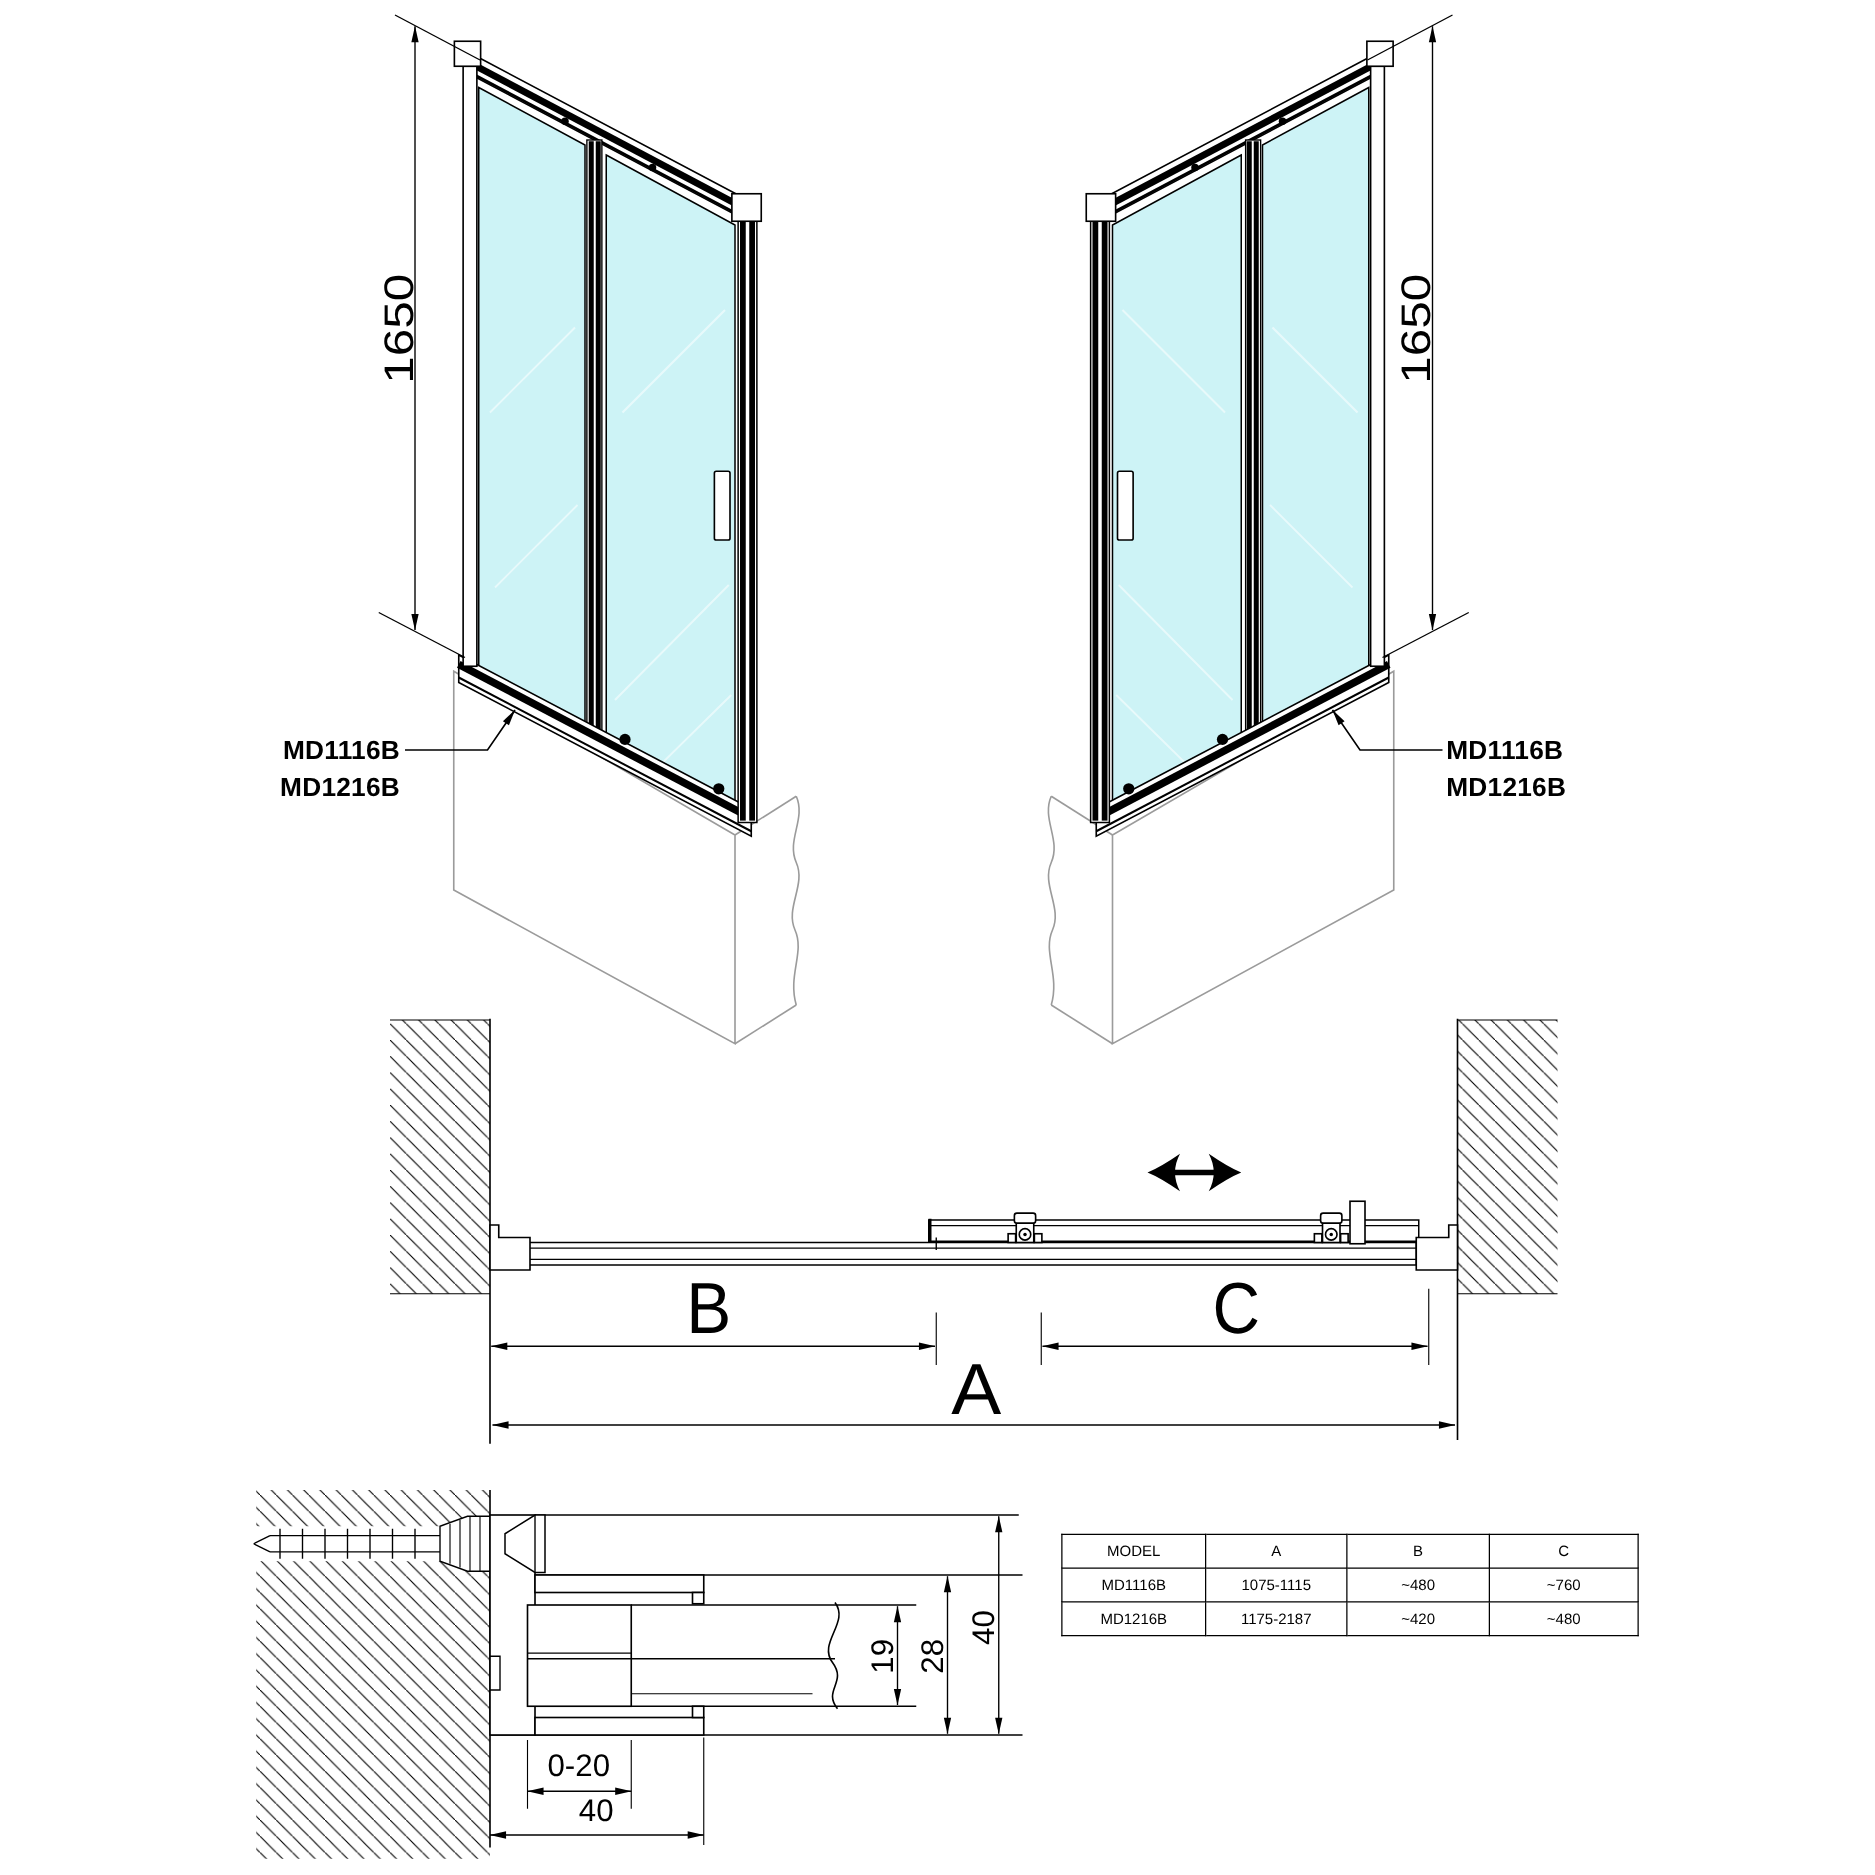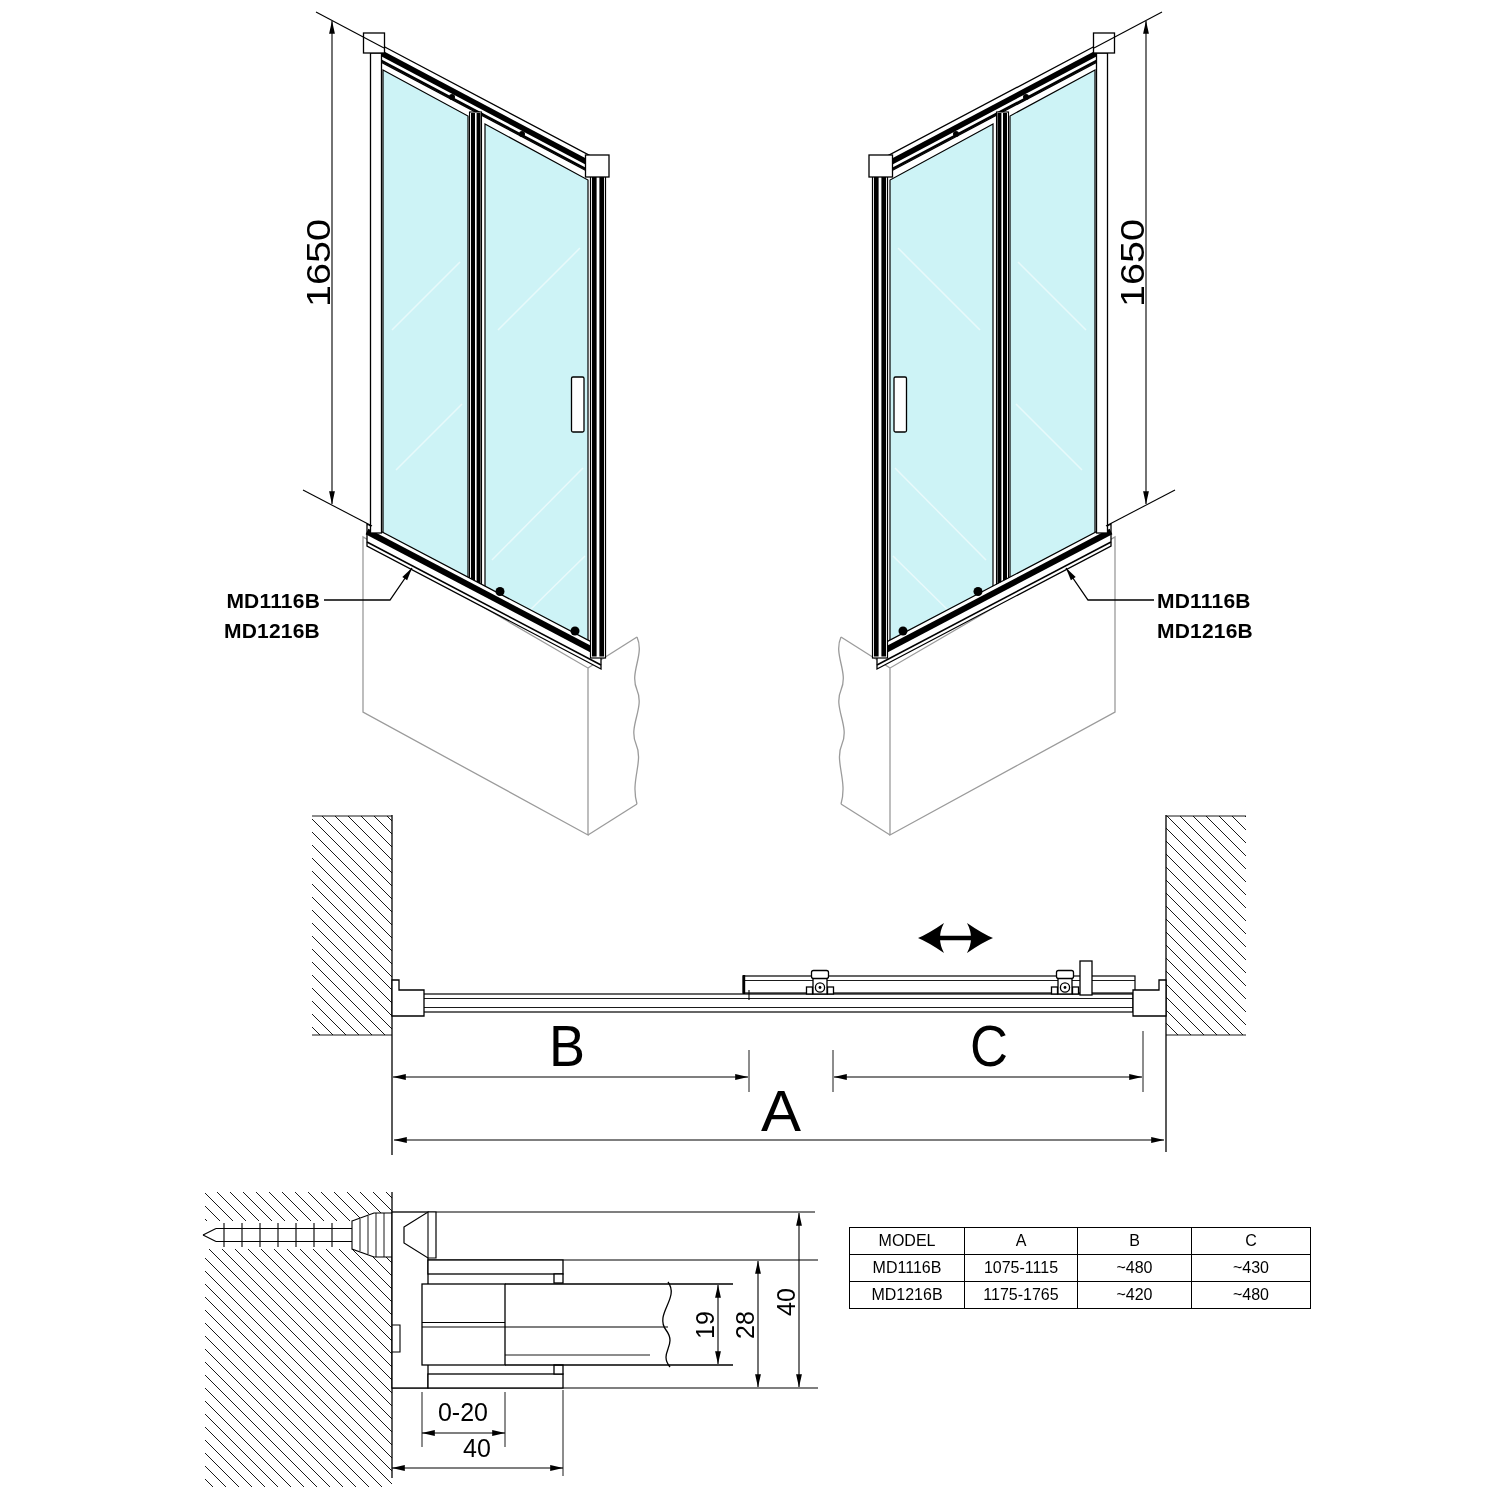--- a/index.html
+++ b/index.html
@@ -9,21 +9,21 @@
   .ln{stroke:#000;fill:none;}
   .w08{stroke-width:0.9;} .w1{stroke-width:1.1;} .w12{stroke-width:1.3;}
   .white{fill:#fff;stroke:#000;stroke-width:1.3;}
   .blk{fill:#000;stroke:none;}
   .glass{fill:var(--glass,#cdf3f6);stroke:#000;stroke-width:1.2;}
   .streak{stroke:#fff;stroke-width:1.5;opacity:0.55;fill:none;}
   .gray{stroke:var(--tub,#9b9b9b);fill:none;stroke-width:1.3;}
   .cadtxt{font-family:"Liberation Sans",sans-serif;fill:#000;}
   .model-label{position:absolute;font-size:21px;line-height:30px;font-weight:600;letter-spacing:0.2px;}
   .spec-table{position:absolute;left:849px;top:1227px;width:461px;height:80px;
-              border-collapse:collapse;table-layout:fixed;font-size:16px;}
+              border-collapse:collapse;table-layout:fixed;font-size:12px;}
   .spec-table td,.spec-table th{border:1.7px solid #000;text-align:center;vertical-align:middle;
               padding:0;font-weight:normal;height:26px;overflow:hidden;}
 </style>
 </head>
 <body>
 
 <div class="stage">
 
 <svg width="1500" height="1500" viewBox="0 0 1500 1500">
   <defs>
@@ -287,24 +287,24 @@
         <tr>
     <th>MODEL</th>
     <th>A</th>
     <th>B</th>
     <th>C</th>
   </tr>
   <tr>
     <td>MD1116B</td>
     <td>1075-1115</td>
     <td>~480</td>
-    <td>~430</td>
+    <td>~760</td>
   </tr>
   <tr>
     <td>MD1216B</td>
-    <td>1175-1765</td>
+    <td>1175-2187</td>
     <td>~420</td>
     <td>~480</td>
   </tr>
 </tbody>
     </table>
 
 </div>
 
 </body></html>

